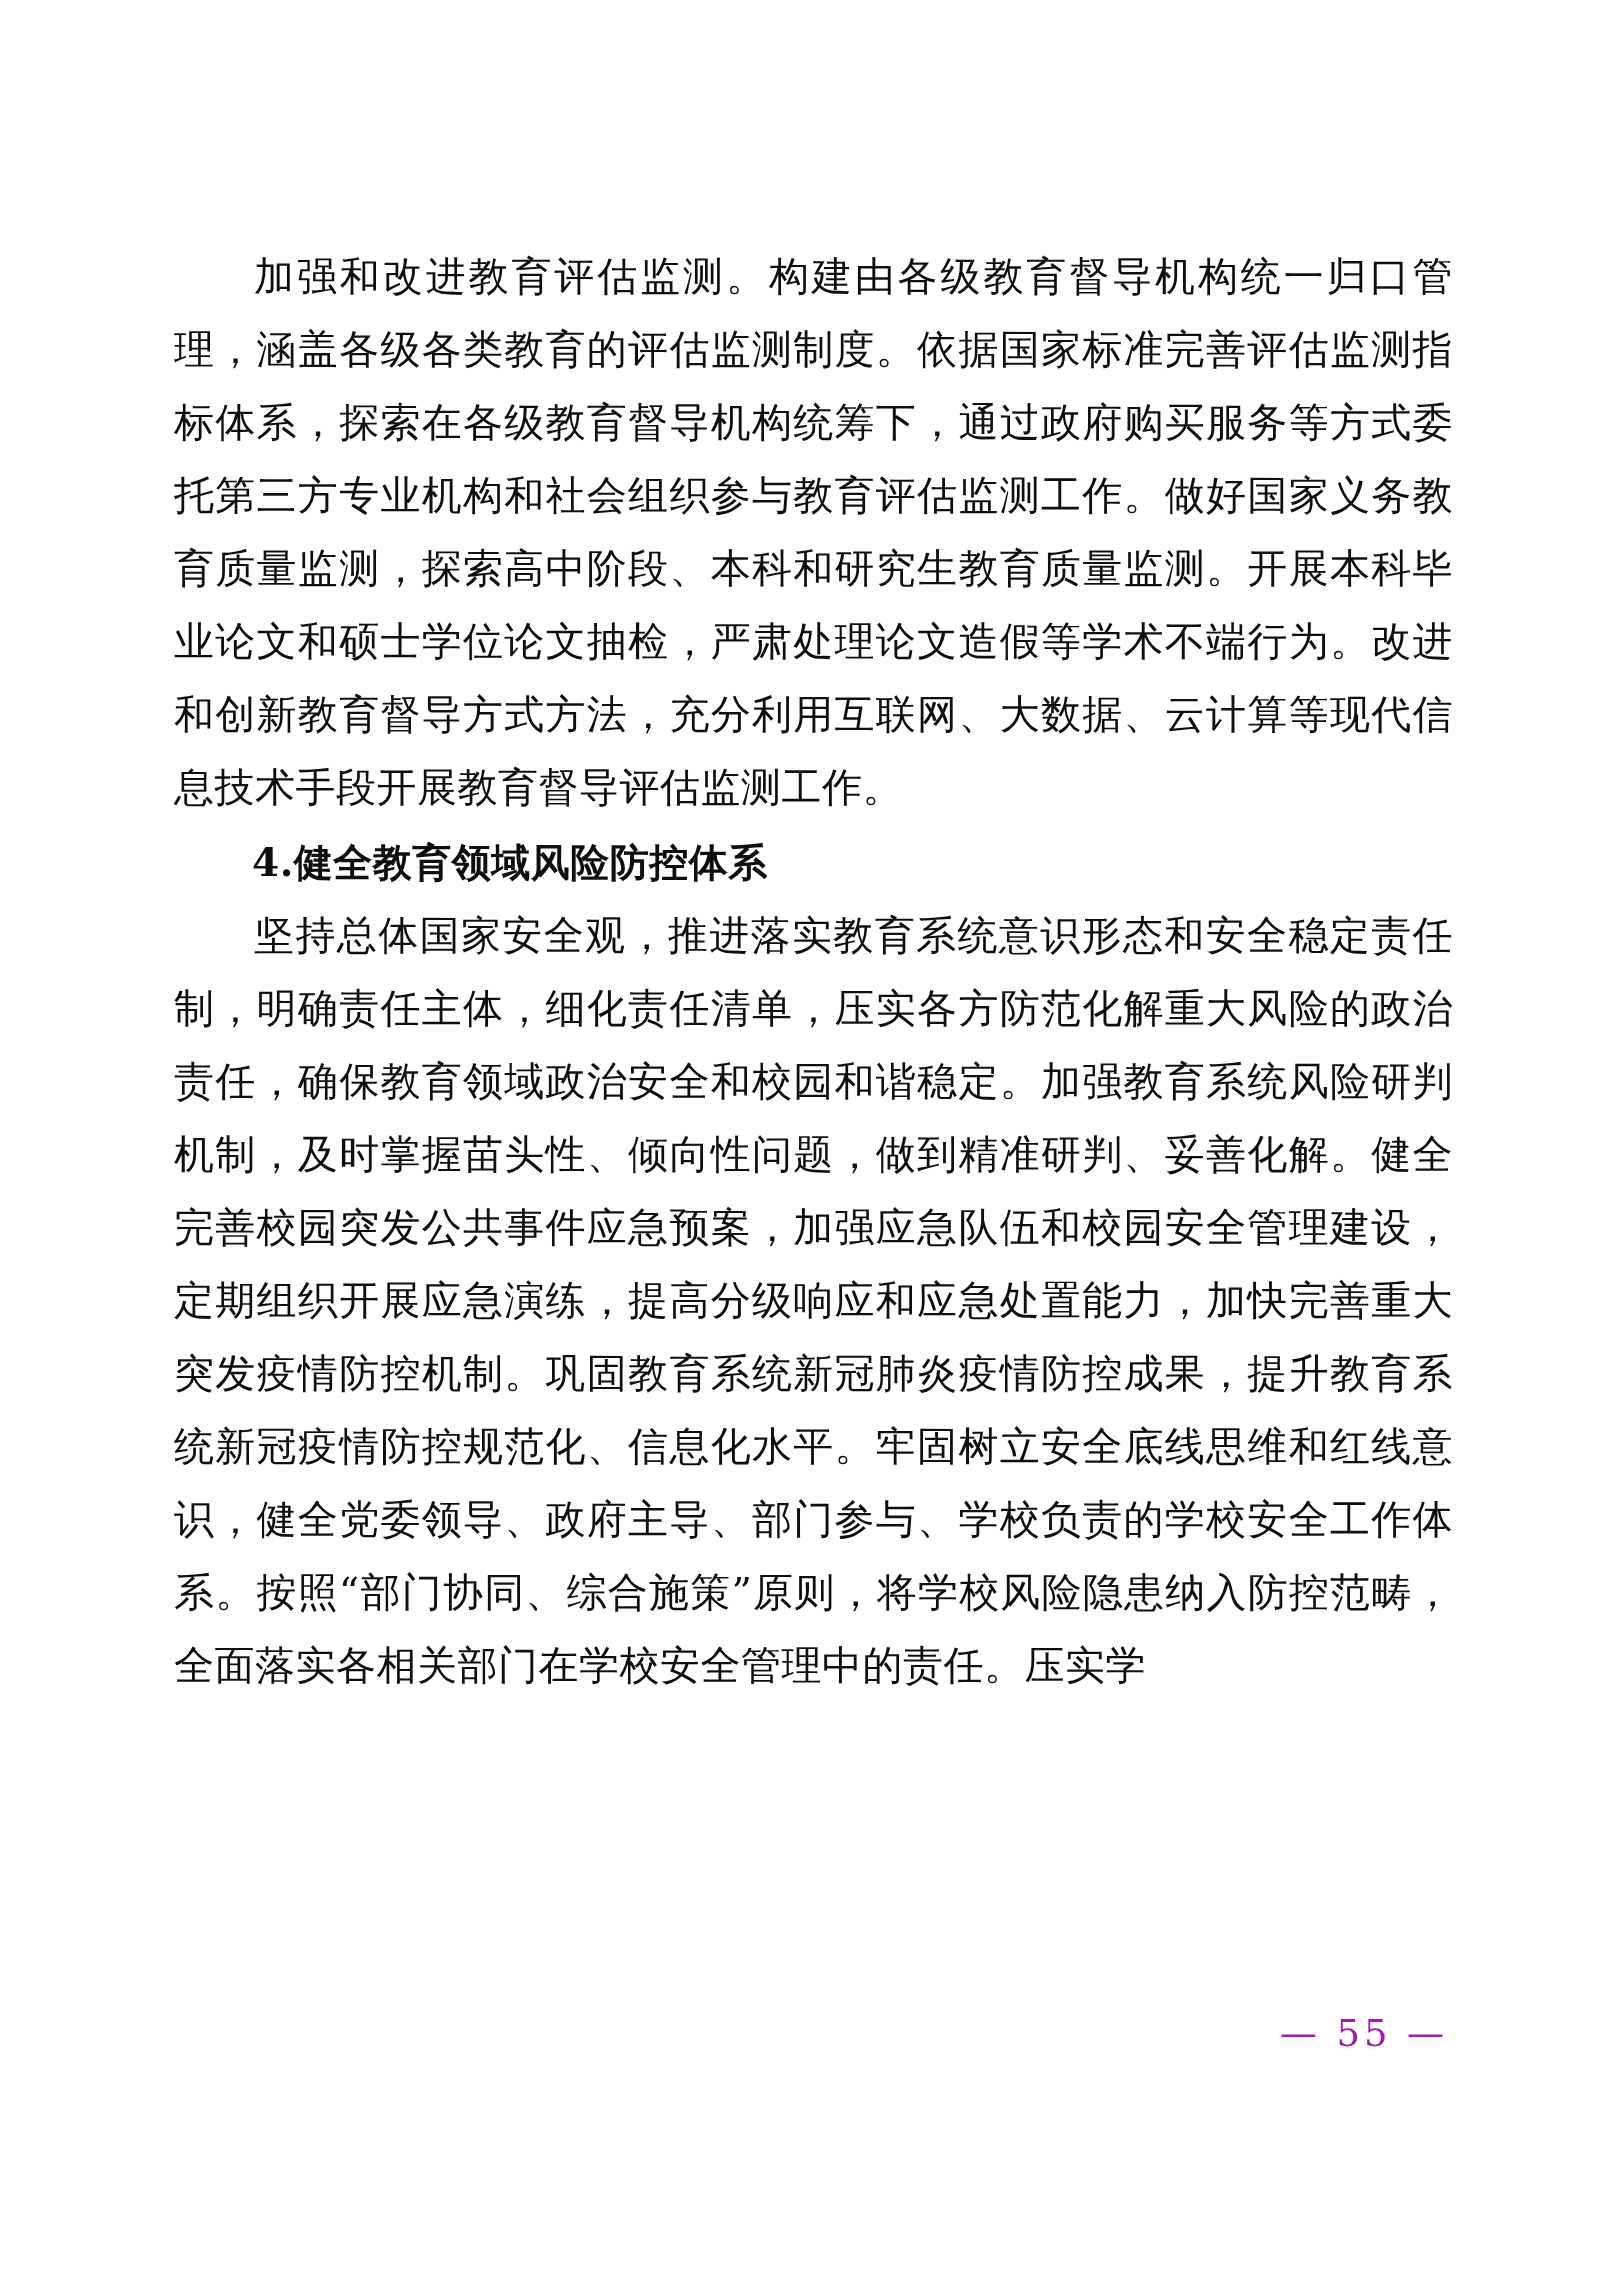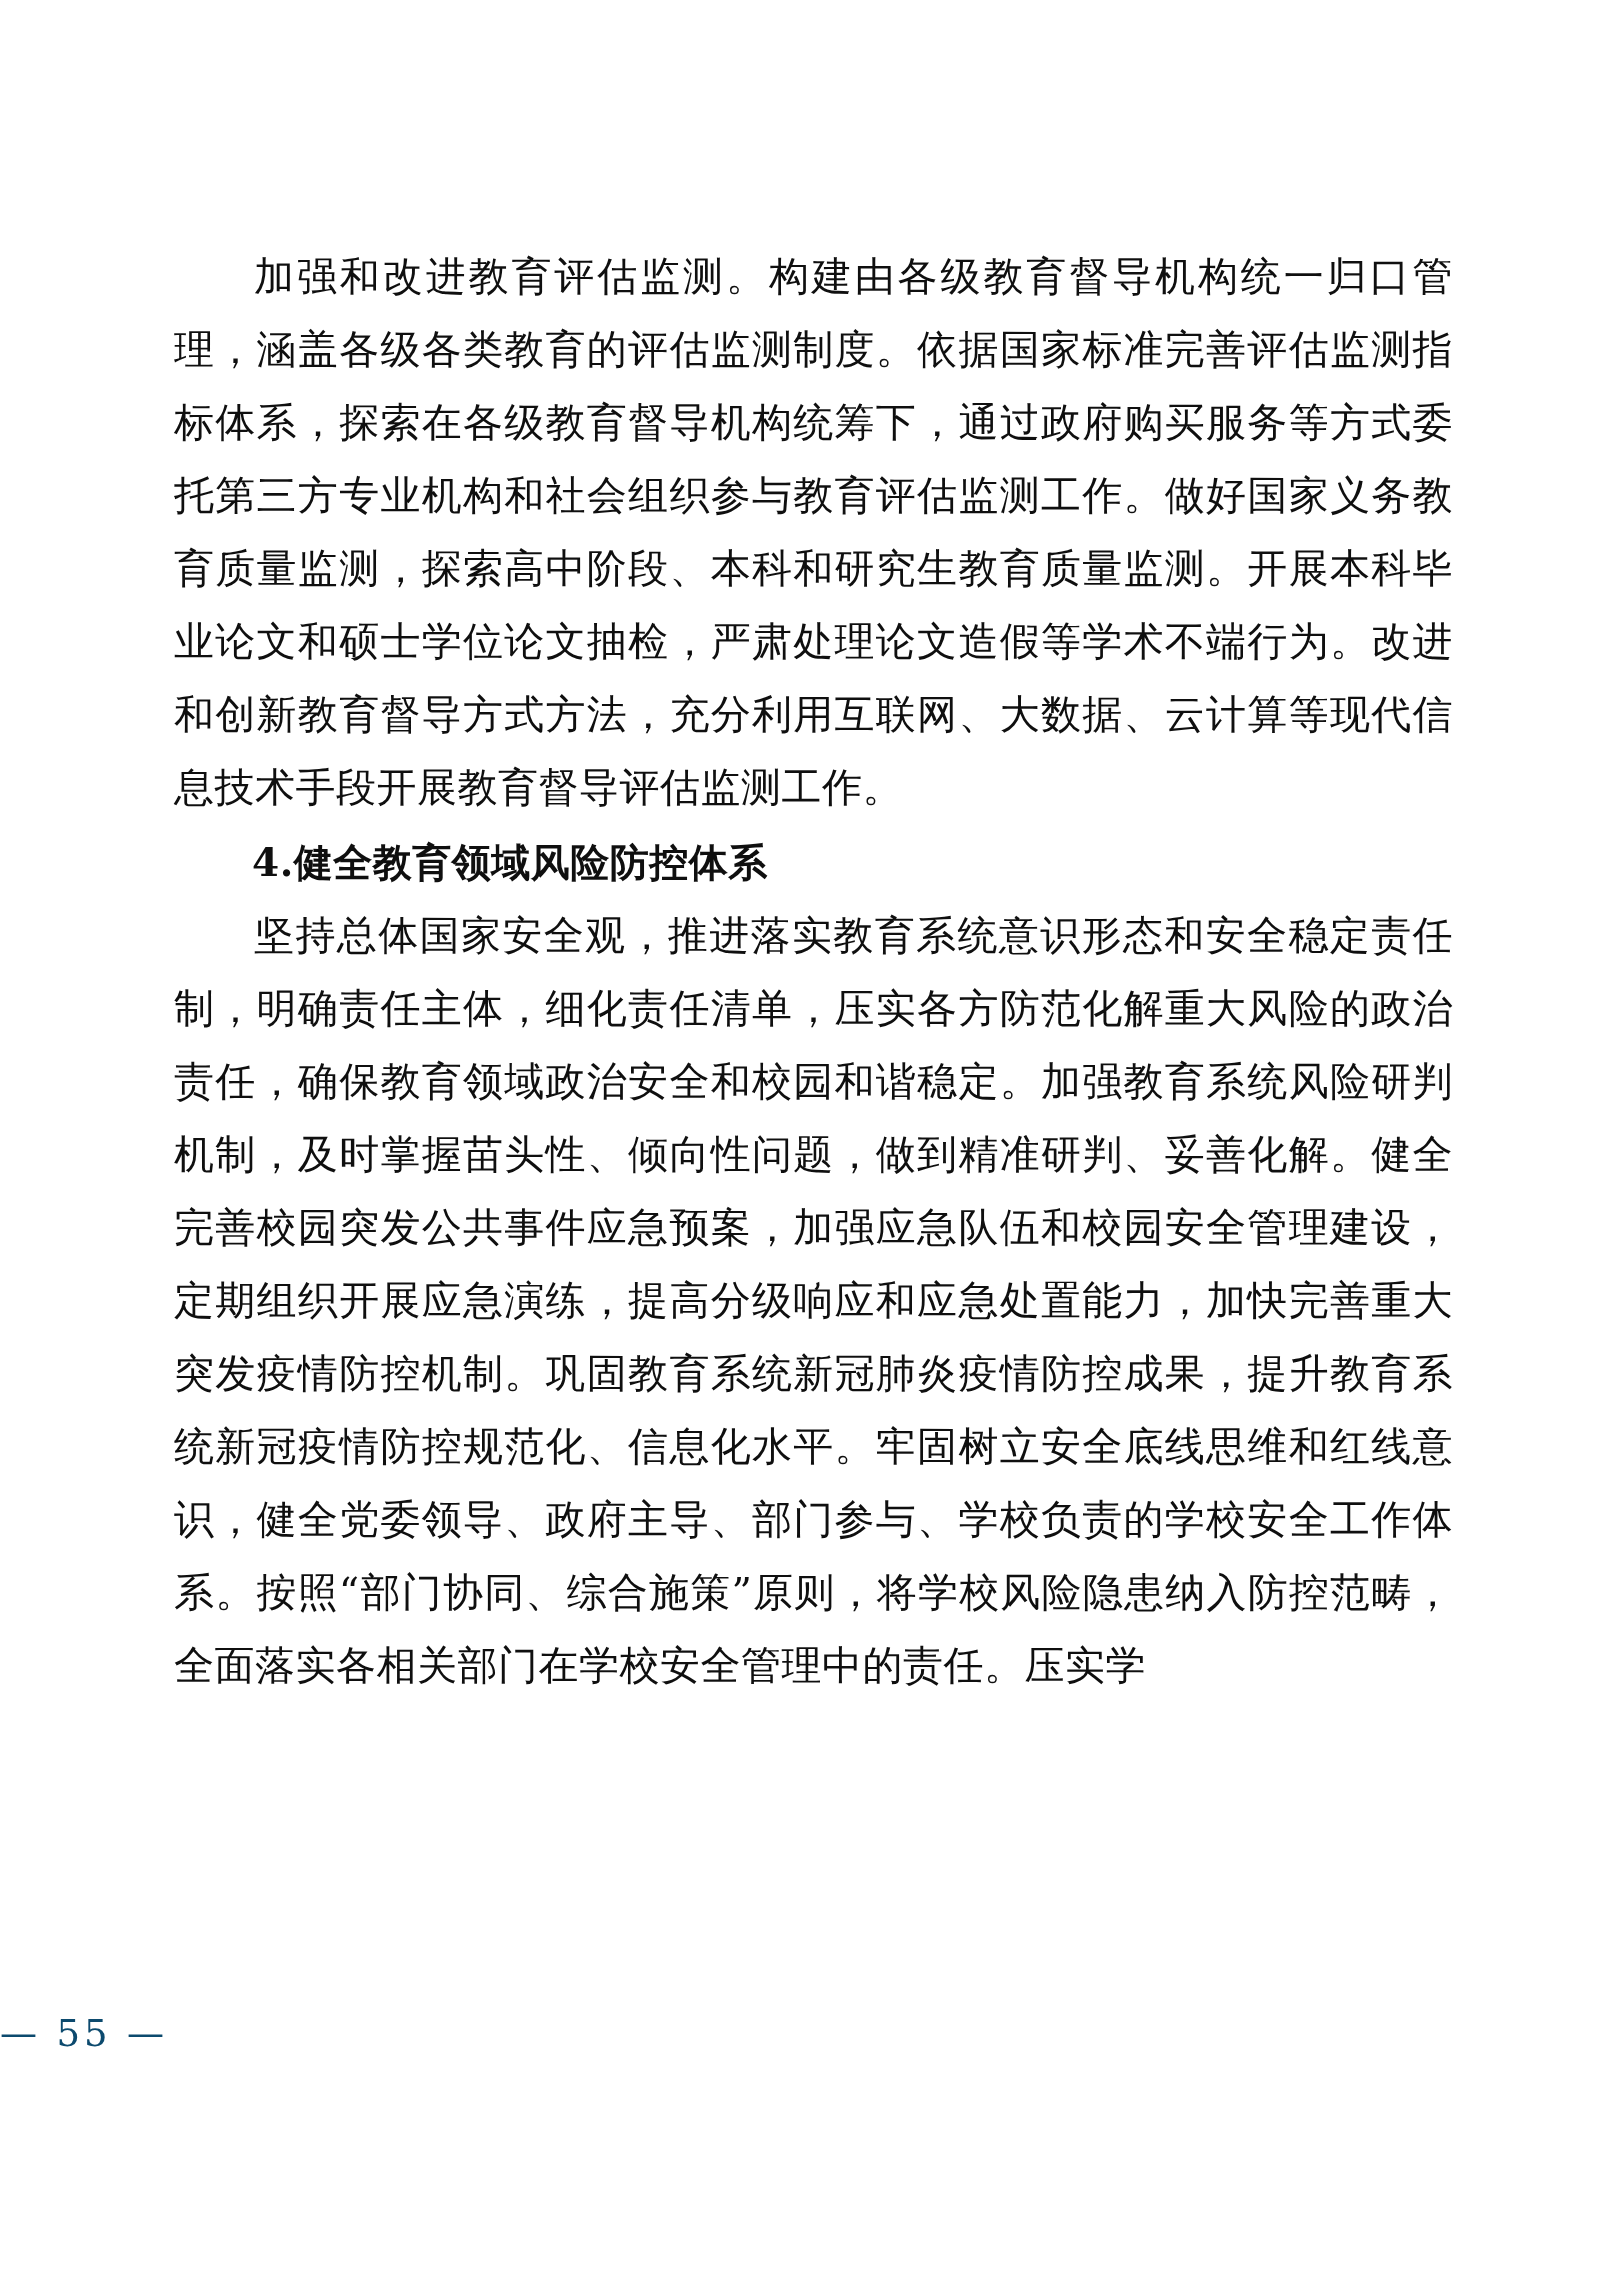--- a/index.html
+++ b/index.html
@@ -41,24 +41,24 @@
     text-indent: 2em;
     margin: 0;
     font-weight: 600;
     letter-spacing: 0.5px;
   }
   .page-number {
     position: absolute;
     left: 0;
     right: 174px;
     bottom: 157px;
-    text-align: left;
+    text-align: right;
     font-family: "DejaVu Serif", "Liberation Serif", serif;
     font-size: 37px;
-    color: #0c4a6e;
+    color: #a21caf;
     letter-spacing: 3.9px;
   }
 </style>
 </head>
 <body>
 
 <div class="page">
   <div class="content">
     <p class="para">加强和改进教育评估监测。构建由各级教育督导机构统一归口管理，涵盖各级各类教育的评估监测制度。依据国家标准完善评估监测指标体系，探索在各级教育督导机构统筹下，通过政府购买服务等方式委托第三方专业机构和社会组织参与教育评估监测工作。做好国家义务教育质量监测，探索高中阶段、本科和研究生教育质量监测。开展本科毕业论文和硕士学位论文抽检，严肃处理论文造假等学术不端行为。改进和创新教育督导方式方法，充分利用互联网、大数据、云计算等现代信息技术手段开展教育督导评估监测工作。</p>
     <p class="heading">4.健全教育领域风险防控体系</p>

